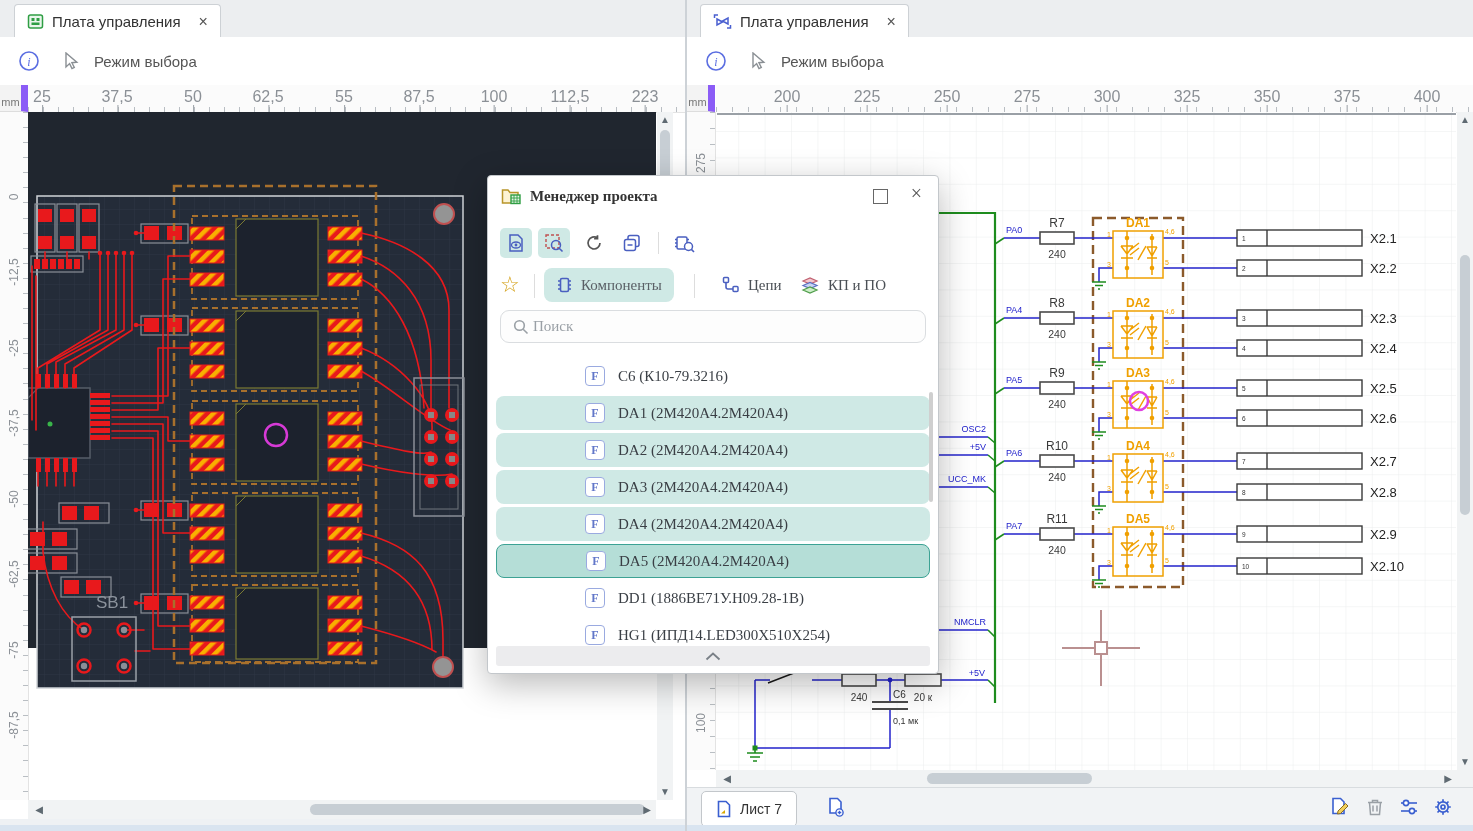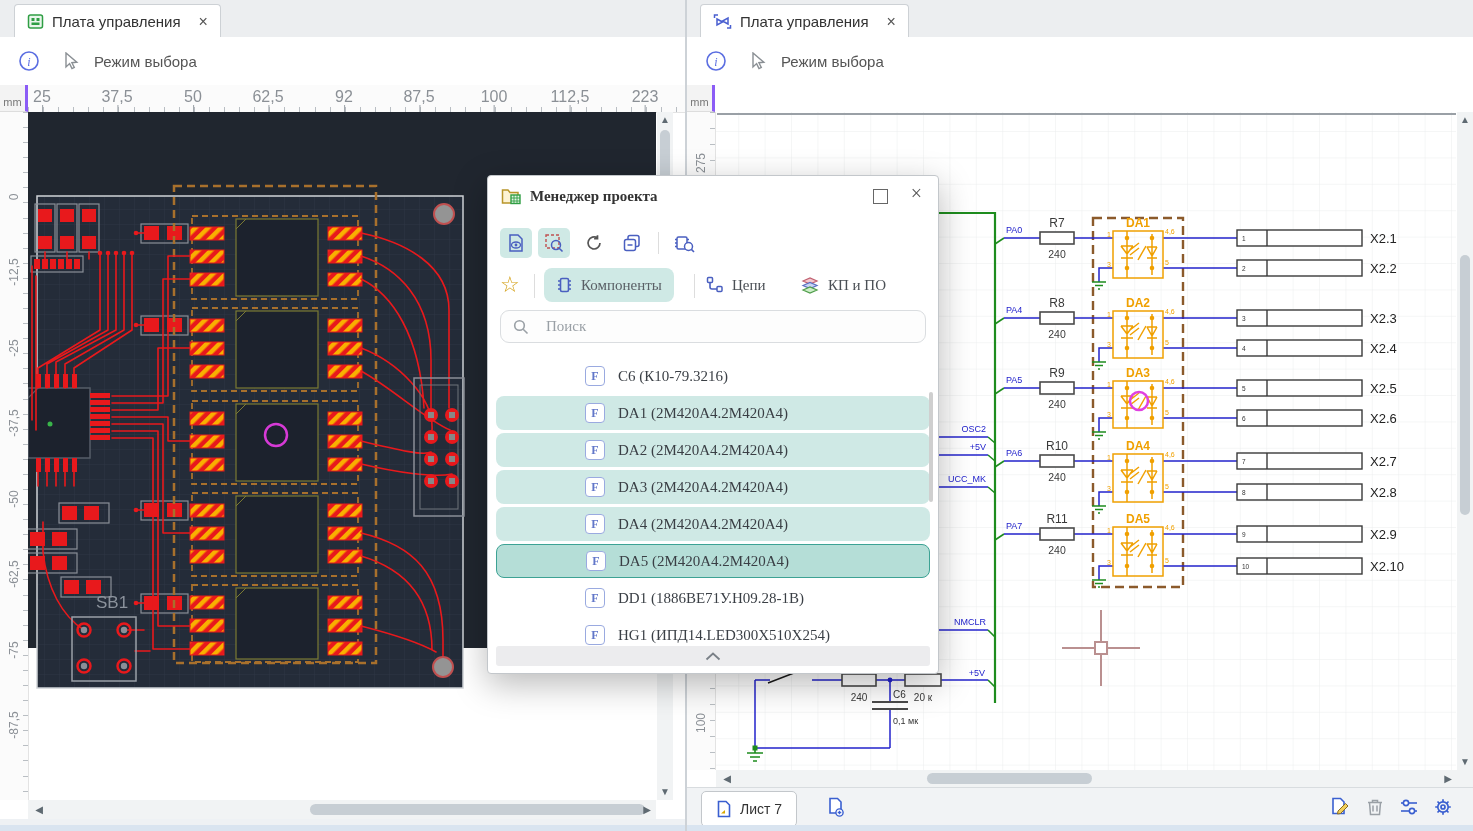--- a/index.html
+++ b/index.html
@@ -5,39 +5,39 @@
   html,body{margin:0;padding:0;background:#d9e4f0;font-family:"Liberation Sans","DejaVu Sans",sans-serif;}
   .window{position:relative;width:1473px;height:831px;background:#eef0f2;overflow:hidden;}
   .abs{position:absolute;}
   
   .panel{position:absolute;top:0;height:831px;background:#fff;}
   .tabbar{position:absolute;left:0;right:0;top:0;height:37px;background:#eceef0;border-bottom:1px solid #d2d6da;}
   .tab{position:absolute;top:4px;height:33px;background:#fff;border:1px solid #cdd1d5;border-bottom:none;border-radius:4px 4px 0 0;display:flex;align-items:center;gap:8px;padding:0 12px;font-size:15px;color:#333;}
   .tab .x{color:#555;font-size:16px;margin-left:10px;cursor:pointer;}
   .toolbar{position:absolute;left:0;right:0;top:37px;height:48px;background:#fff;display:flex;align-items:center;gap:14px;padding-left:18px;box-sizing:border-box;}
   .toolbar .lbl{color:#555;font-size:15px;}
-  .unitbox{position:absolute;top:85px;height:27px;width:28px;background:#f3f3f3;border-right:3px solid #8b5cf6;border-bottom:1px solid #ddd;color:#777;font-size:11px;display:flex;align-items:flex-end;justify-content:center;padding-bottom:3px;box-sizing:border-box;}
+  .unitbox{position:absolute;top:85px;height:27px;width:28px;background:#f3f3f3;border-right:7px solid #8b5cf6;border-bottom:1px solid #ddd;color:#777;font-size:11px;display:flex;align-items:flex-end;justify-content:center;padding-bottom:3px;box-sizing:border-box;}
   .hruler{position:absolute;top:85px;height:27px;background:#fbfbfb;border-bottom:1px solid #e3e3e3;background-image:repeating-linear-gradient(90deg,#b9bec3 0,#b9bec3 1px,transparent 1px,transparent var(--minor));background-size:100% 5px;background-repeat:no-repeat;background-position:0 22px;}
   .hlabel{position:absolute;top:3px;transform:translateX(-50%);font-size:16px;color:#8b9096;}
   .hlabel::after{content:"";position:absolute;left:50%;top:17px;width:1px;height:8px;background:#9aa0a6;}
   .vruler{position:absolute;width:28px;background:#fbfbfb;border-right:1px solid #e3e3e3;background-image:repeating-linear-gradient(180deg,#b9bec3 0,#b9bec3 1px,transparent 1px,transparent var(--minor));background-size:5px 100%;background-repeat:no-repeat;background-position:23px 0;}
   .vlabel{position:absolute;left:14px;transform:translate(-50%,-50%) rotate(-90deg);font-size:12px;color:#8b9096;white-space:nowrap;}
   
   .sb-track{position:absolute;background:#f1f3f4;}
   .sb-thumb{position:absolute;background:#c7ced4;border-radius:8px;}
   .sb-arrow{position:absolute;color:#5f6a72;font-size:10px;line-height:14px;text-align:center;width:14px;height:14px;}
   
   .dialog{position:absolute;left:487px;top:175px;width:450px;height:497px;background:#fff;border:1px solid #c3c7cb;border-radius:4px;box-shadow:0 10px 34px rgba(0,0,0,.28);z-index:40;font-family:Liberation Serif, serif;}
   .dlg-title{position:absolute;left:42px;top:12px;font-size:15px;font-weight:bold;color:#333;}
   .dlg-btn{position:absolute;width:32px;height:30px;border-radius:5px;display:flex;align-items:center;justify-content:center;cursor:pointer;}
   .dlg-btn.active{background:#cfe9e5;}
   .vsep{position:absolute;width:1px;background:#ddd;}
   .pill{position:absolute;height:34px;border-radius:8px;display:flex;align-items:center;gap:8px;padding:0 12px;font-size:15px;color:#4a4f55;}
   .pill.active{background:#cfe9e5;color:#5a6066;}
-  .search{position:absolute;left:12px;right:12px;top:134px;height:33px;border:1px solid #dadde0;border-radius:9px;background:#fdfdfd;display:flex;align-items:center;gap:17px;padding:0 12px;box-sizing:border-box;}
+  .search{position:absolute;left:12px;right:12px;top:134px;height:33px;border:1px solid #dadde0;border-radius:9px;background:#fdfdfd;display:flex;align-items:center;gap:4px;padding:0 12px;box-sizing:border-box;}
   .search .ph{color:#9aa0a6;font-size:15px;}
   .row{position:absolute;left:8px;right:8px;height:34px;border-radius:8px;display:flex;align-items:center;}
   .row.hl{background:#cfe9e5;}
   .row.sel{background:#b5ded7;border:1.5px solid #3da294;box-sizing:border-box;}
   .badge{position:absolute;left:89px;width:20px;height:20px;border:1.5px solid #9aaae0;border-radius:4px;background:#fff;color:#6277c9;font-size:12px;font-weight:bold;display:flex;align-items:center;justify-content:center;box-sizing:border-box;}
   .rowtxt{position:absolute;left:122px;font-size:15px;color:#3a3f45;}
   .chevbar{position:absolute;left:8px;right:8px;top:470px;height:20px;background:#ececee;border-radius:3px;display:flex;align-items:center;justify-content:center;cursor:pointer;}
   
   .sheetbar{position:absolute;left:0;right:0;top:787px;height:38px;background:#f1f3f5;border-top:1px solid #d8dcdf;}
   .sheettab{position:absolute;left:14px;top:3px;height:34px;background:#fff;border:1px solid #c3c7cb;border-radius:5px;display:flex;align-items:center;gap:8px;padding:0 14px;font-size:14px;color:#333;}
@@ -79,21 +79,21 @@
           </svg>
       </span>
       <span class="lbl">Режим выбора</span>
     </div>
     <div class="unitbox">mm</div>
     <div class="hruler" style="left:28px;width:658px;--minor:15.08px;">
       <span class="hlabel" style="left:14px">25</span>
       <span class="hlabel" style="left:89px">37,5</span>
       <span class="hlabel" style="left:165px">50</span>
       <span class="hlabel" style="left:240px">62,5</span>
-      <span class="hlabel" style="left:316px">92</span>
+      <span class="hlabel" style="left:316px">55</span>
       <span class="hlabel" style="left:391px">87,5</span>
       <span class="hlabel" style="left:466px">100</span>
       <span class="hlabel" style="left:542px">112,5</span>
       <span class="hlabel" style="left:617px">223</span>
     </div>
     <div class="vruler" style="left:0;top:112px;height:688px;--minor:15.08px;">
       <span class="vlabel" style="top:85px">0</span>
       <span class="vlabel" style="top:160px">-12,5</span>
       <span class="vlabel" style="top:236px">-25</span>
       <span class="vlabel" style="top:311px">-37,5</span>
@@ -357,20 +357,31 @@
           </svg>
       </span>
       <span style="margin-left:8px;">
         <svg width="18" height="19" viewBox="0 0 18 19">
             <path d="M4 1 L4 15 L7.6 11.6 L10 16.6 L12.3 15.5 L9.9 10.7 L14.8 10.3 Z" fill="#fff" stroke="#8a8f94" stroke-width="1.4"></path>
           </svg>
       </span>
       <span class="lbl">Режим выбора</span>
     </div>
     <div class="unitbox" style="left:0;">mm</div>
+    <div class="hruler" style="left:29px;width:757px;--minor:16px;">
+      <span class="hlabel" style="left:71px">200</span>
+      <span class="hlabel" style="left:151px">225</span>
+      <span class="hlabel" style="left:231px">250</span>
+      <span class="hlabel" style="left:311px">275</span>
+      <span class="hlabel" style="left:391px">300</span>
+      <span class="hlabel" style="left:471px">325</span>
+      <span class="hlabel" style="left:551px">350</span>
+      <span class="hlabel" style="left:631px">375</span>
+      <span class="hlabel" style="left:711px">400</span>
+    </div>
     <div class="vruler" style="left:0;top:112px;height:658px;--minor:16px;">
       <span class="vlabel" style="top:51px">275</span>
       <span class="vlabel" style="top:611px">100</span>
     </div>
 
     <div class="abs" style="left:29px;top:112px;width:740px;height:658px;background:#fff;">
       <svg width="740" height="658" viewBox="716 112 740 658" font-family="Liberation Sans,sans-serif">
         <defs>
           <pattern id="p-sgrid" width="26.4" height="26.4" patternUnits="userSpaceOnUse">
             <path d="M26.4 0 V26.4 M0 26.4 H26.4" stroke="#ebedee" stroke-width="1" fill="none"></path>
@@ -739,21 +750,21 @@
     <div class="abs" style="left:12px;top:96px;font-size:22px;color:#d4a017;">☆</div>
     <div class="vsep" style="left:46px;top:98px;height:24px;"></div>
     <div class="pill active" style="left:56px;top:92px;">
       <svg width="17" height="18" viewBox="0 0 17 18">
           <rect x="4.5" y="2.5" width="8" height="13" rx="1.5" fill="none" stroke="#4a5fc0" stroke-width="1.6"></rect>
           <path d="M2 5 H4.5 M2 9 H4.5 M2 13 H4.5 M12.5 5 H15 M12.5 9 H15 M12.5 13 H15" stroke="#4a5fc0" stroke-width="1.5"></path>
         </svg>
       <span>Компоненты</span>
     </div>
     <div class="vsep" style="left:206px;top:98px;height:24px;"></div>
-    <div class="pill" style="left:206px;top:92px;">
+    <div class="pill" style="left:222px;top:92px;">
       <svg width="18" height="18" viewBox="0 0 18 18">
           <path d="M4 4 V11 Q4 13 6 13 H11" fill="none" stroke="#4a5fc0" stroke-width="1.6"></path>
           <rect x="1.5" y="1.5" width="5" height="5" rx="1" fill="#fff" stroke="#4a5fc0" stroke-width="1.5"></rect>
           <rect x="11" y="10.5" width="5" height="5" rx="1" fill="#fff" stroke="#4a5fc0" stroke-width="1.5"></rect>
         </svg>
       <span>Цепи</span>
     </div>
     <div class="pill" style="left:300px;top:92px;">
       <svg width="20" height="19" viewBox="0 0 20 19">
           <path d="M3 5 L10 2 L17 5 L10 8 Z" fill="#f6c9cf" stroke="#c06070" stroke-width="1.2"></path>

